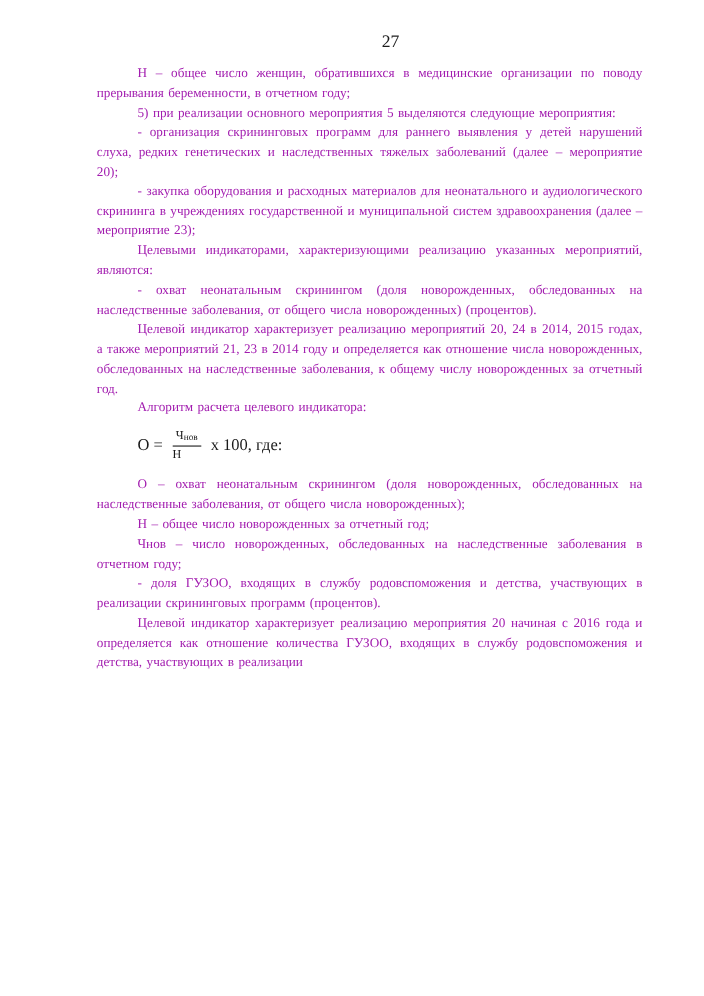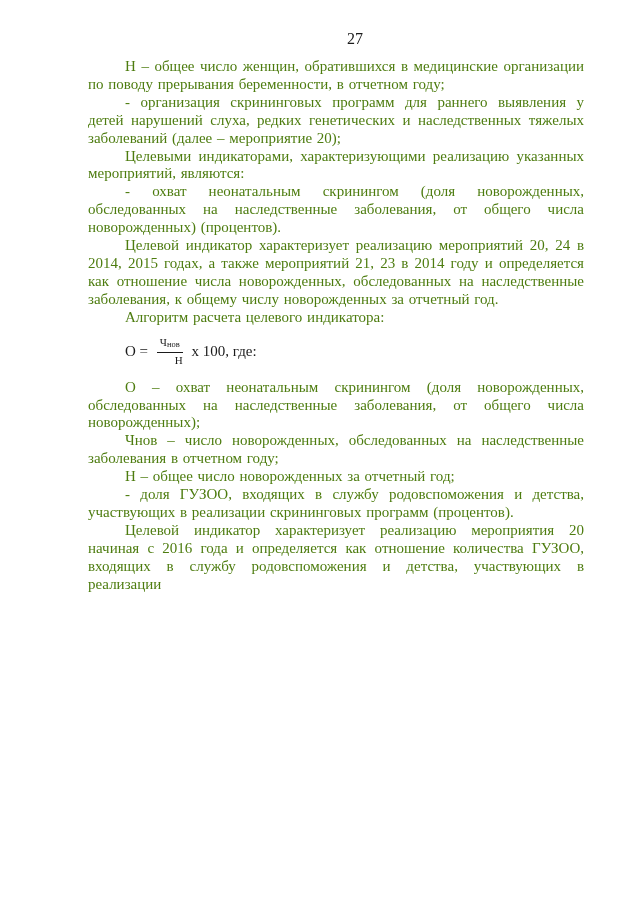--- a/index.html
+++ b/index.html
@@ -25,39 +25,39 @@
     color: #1b1b1b;
   }
   .body-block {
     position: absolute;
     left: 88px;
     top: 58px;
     width: 496px;
   }
   .para {
     margin: 0;
-    font-size: 15px;
+    font-size: 12px;
     line-height: 17.9px;
     text-align: justify;
     text-indent: 37px;
     word-spacing: 1px;
-    color: #4d7c0f;
+    color: #a21caf;
   }
   .formula-row {
     margin: 8px 0 10px 0;
     padding-left: 37px;
     display: flex;
     align-items: center;
     font-size: 15px;
     height: 34px;
   }
   .formula-lhs { white-space: pre; }
   .frac {
     display: inline-block;
-    text-align: right;
+    text-align: left;
     vertical-align: middle;
     margin: 0 5px 0 5px;
   }
   .frac .num {
     display: block;
     font-size: 11px;
     line-height: 13px;
     padding: 0 3px 1px 3px;
   }
   .frac .num sub {
@@ -76,38 +76,40 @@
 <body>
 
 <div class="page">
 
   <div class="page-number">27</div>
 
   <div class="body-block">
 
     <div>
         <p class="para">Н – общее число женщин, обратившихся в медицинские организации по поводу прерывания беременности, в отчетном году;</p>
+        <p class="para">5) при реализации основного мероприятия 5 выделяются следующие мероприятия:</p>
         <p class="para">- организация скрининговых программ для раннего выявления у детей нарушений слуха, редких генетических и наследственных тяжелых заболеваний (далее – мероприятие 20);</p>
+        <p class="para">- закупка оборудования и расходных материалов для неонатального и аудиологического скрининга в учреждениях государственной и муниципальной систем здравоохранения (далее – мероприятие 23);</p>
         <p class="para">Целевыми индикаторами, характеризующими реализацию указанных мероприятий, являются:</p>
         <p class="para">- охват неонатальным скринингом (доля новорожденных, обследованных на наследственные заболевания, от общего числа новорожденных) (процентов).</p>
         <p class="para">Целевой индикатор характеризует реализацию мероприятий 20, 24 в 2014, 2015 годах, а также мероприятий 21, 23 в 2014 году и определяется как отношение числа новорожденных, обследованных на наследственные заболевания, к общему числу новорожденных за отчетный год.</p>
         <p class="para">Алгоритм расчета целевого индикатора:</p>
       </div>
 
     <div class="formula-row">
       <span class="formula-lhs">О = </span>
       <span class="frac">
         <span class="num"><span>Ч</span><sub>нов</sub></span>
         <span class="den">Н</span>
       </span>
       <span class="formula-rhs"> х 100, где:</span>
     </div>
 
     <div>
         <p class="para">О – охват неонатальным скринингом (доля новорожденных, обследованных на наследственные заболевания, от общего числа новорожденных);</p>
+        <p class="para">Н – общее число новорожденных за отчетный год;</p>
         <p class="para">Чнов – число новорожденных, обследованных на наследственные заболевания в отчетном году;</p>
-        <p class="para">Н – общее число новорожденных за отчетный год;</p>
         <p class="para">- доля ГУЗОО, входящих в службу родовспоможения и детства, участвующих в реализации скрининговых программ (процентов).</p>
         <p class="para">Целевой индикатор характеризует реализацию мероприятия 20 начиная с 2016 года и определяется как отношение количества ГУЗОО, входящих в службу родовспоможения и детства, участвующих в реализации</p>
       </div>
 
   </div>
 </div>
 
 </body></html>

